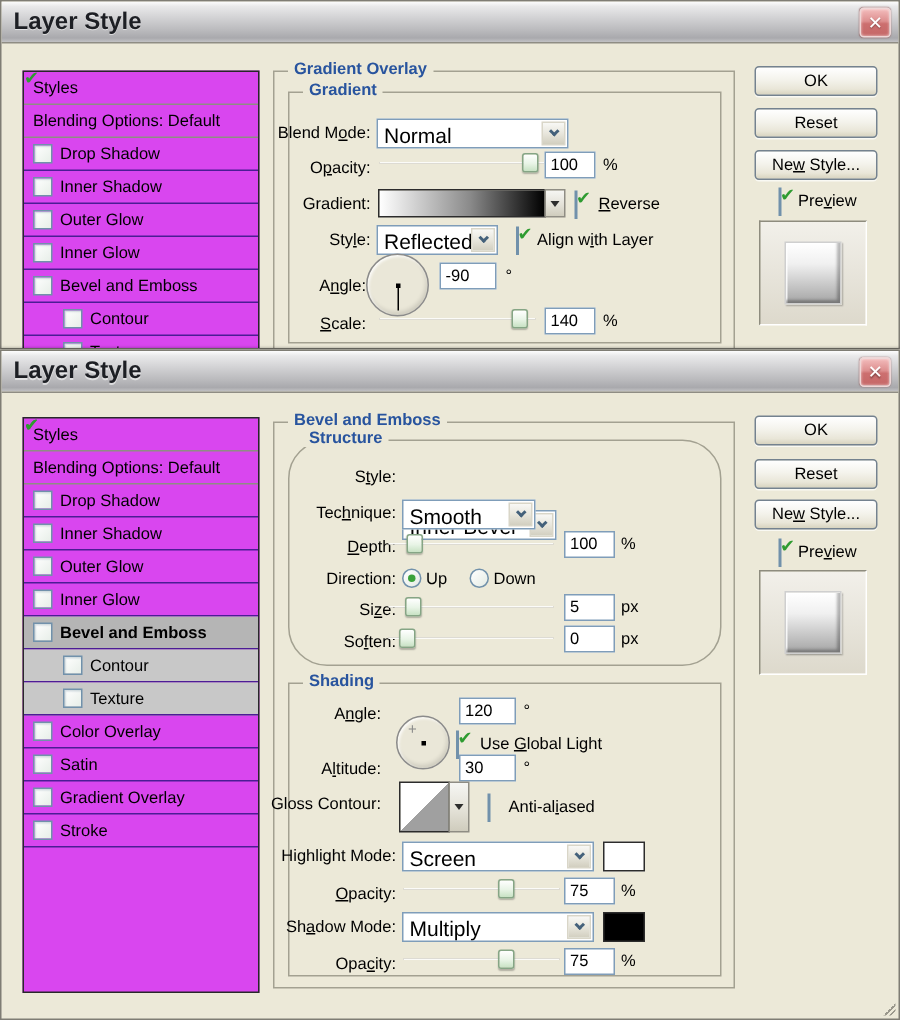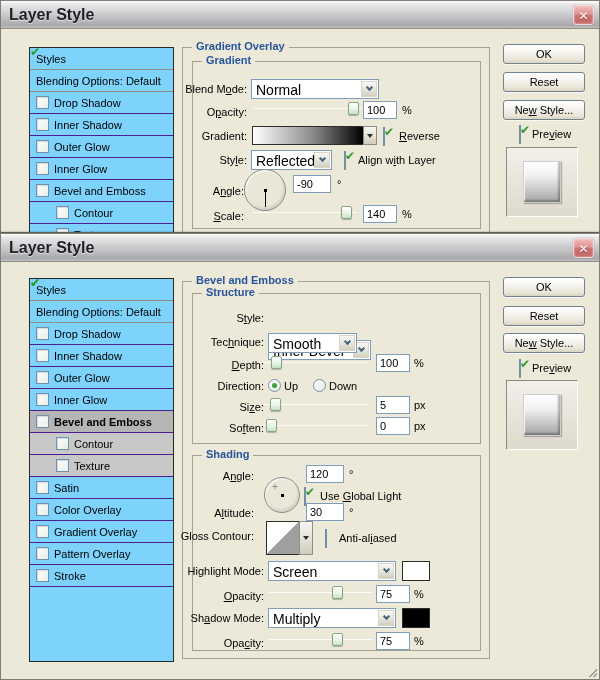--- a/index.html
+++ b/index.html
@@ -27,21 +27,21 @@
   }
   .close-btn {
     position:absolute; right:5px; top:4px; width:21px; height:20px;
     border:1px solid #eed7d7; border-radius:3px;
     background:linear-gradient(180deg,#f3bcbc 0%,#dd8f8f 45%,#cc6f6f 55%,#c66868 100%);
     box-shadow:inset 0 0 2px rgba(255,255,255,.7), 0 0 1px #8d5b5b;
     text-align:center; cursor:default;
   }
   .close-x { color:#fff; font-size:12px; font-weight:bold; line-height:18px; text-shadow:0 1px 1px rgba(0,0,0,.35); }
   
-  .sidebar { position:absolute; left:28px; width:145px; background:#7dd3fc; border:1px solid #28282a; }
+  .sidebar { position:absolute; left:14px; width:158px; background:#d946ef; border:1px solid #28282a; }
   .side-row {
     height:22px; border-bottom:1px solid #4c1d95; font-size:11px; color:#000;
     display:flex; align-items:center; padding-left:6px; gap:5px; white-space:nowrap; overflow:hidden;
   }
   .side-plain { border-bottom:1px solid #8f8d84; }
   .side-item.indent { padding-left:26px; }
   .side-item.selected { background:#b5b5b5; font-weight:bold; }
   .side-item.subrow { background:#c8c8c8; }
   
   .cb {
@@ -286,47 +286,43 @@
         <div class="side-row side-item indent subrow">
           <span class="cb"></span>
           <span>Contour</span>
         </div>
         <div class="side-row side-item indent subrow">
           <span class="cb"></span>
           <span>Texture</span>
         </div>
         <div class="side-row side-item">
           <span class="cb"></span>
+          <span>Color Overlay</span>
+        </div>
+        <div class="side-row side-item">
+          <span class="cb"></span>
           <span>Satin</span>
         </div>
-        <div class="side-row side-item">
-          <span class="cb"></span>
-          <span>Color Overlay</span>
-        </div>
         <div class="side-row side-item checked">
           <span class="cb"></span>
           <span>Gradient Overlay</span>
-        </div>
-        <div class="side-row side-item">
-          <span class="cb"></span>
-          <span>Pattern Overlay</span>
         </div>
         <div class="side-row side-item">
           <span class="cb"></span>
           <span>Stroke</span>
         </div>
       </div>
   </div>
 
   <div class="fieldset" style="left:181px;top:47px;width:308px;height:378px;">
     <span class="legend">Bevel and Emboss</span>
   </div>
 
   
-  <div class="fieldset" style="left:191px;top:59px;width:289px;height:151px;">
+  <div class="fieldset" style="left:191px;top:59px;width:289px;height:151px;border-radius:26px;">
     <span class="legend">Structure</span>
   </div>
   <span class="lbl" style="left:160px;width:103px;top:78px;">S<u>t</u>yle:</span>
   <div class="dd" style="left:267px;top:75px;width:103px;margin-top:31px;">
     <span class="dd-val">Inner Bevel</span>
     <span class="dd-btn">
         <span class="chev"></span>
       </span>
   </div>
   <span class="lbl" style="left:160px;width:103px;top:102px;">Tec<u>h</u>nique:</span>

